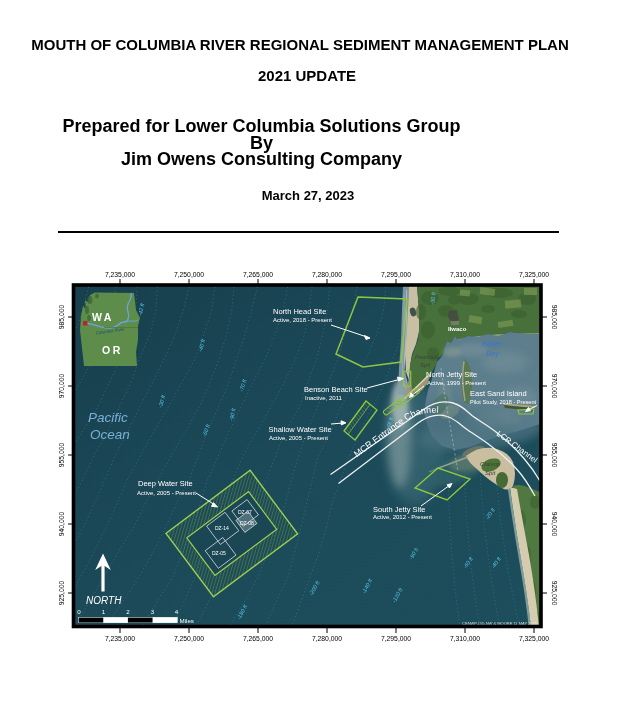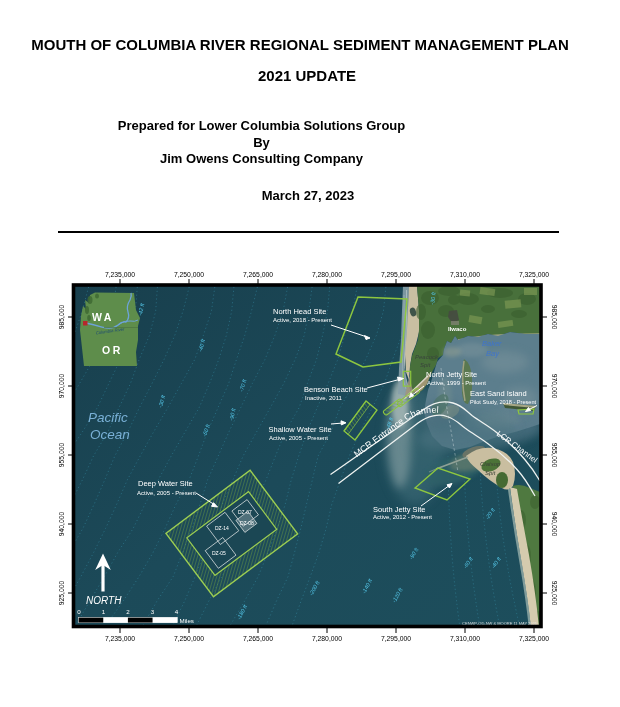--- a/index.html
+++ b/index.html
@@ -7,21 +7,21 @@
        font-family:"Liberation Sans",sans-serif;}
   .abs{position:absolute;}
 </style>
 </head>
 <body>
 
 <div class="abs" style="left:0;top:37.5px;width:620px;margin-left:-10px;text-align:center;font-size:15px;font-weight:bold;color:#000;line-height:14px;">MOUTH OF COLUMBIA RIVER REGIONAL SEDIMENT MANAGEMENT PLAN</div>
 
 <div class="abs" style="left:0;top:68.5px;width:620px;margin-left:-3px;text-align:center;font-size:15px;font-weight:bold;color:#000;line-height:14px;">2021 UPDATE</div>
 
-<div class="abs" style="left:0;top:118px;width:523px;text-align:center;font-size:13px;font-weight:bold;color:#000;line-height:16.5px;">Prepared for Lower Columbia Solutions Group<br>By<br>Jim Owens Consulting Company</div>
+<div class="abs" style="left:0;top:118px;width:523px;text-align:center;font-size:18px;font-weight:bold;color:#000;line-height:16.5px;">Prepared for Lower Columbia Solutions Group<br>By<br>Jim Owens Consulting Company</div>
 
 <div class="abs" style="left:0;top:188px;width:620px;margin-left:-2px;text-align:center;font-size:13px;font-weight:bold;color:#000;">March 27, 2023</div>
 
 <div class="abs" style="left:58px;top:231px;width:501px;height:2px;background:#000;"></div>
 
 <svg class="abs" style="left:0;top:0;" width="620" height="707" viewBox="0 0 620 707">
   <defs>
     <linearGradient id="ocean" x1="0" y1="0" x2="1" y2="1">
       <stop offset="0" stop-color="#183f4d"></stop>
       <stop offset="0.5" stop-color="#1c4a59"></stop>

